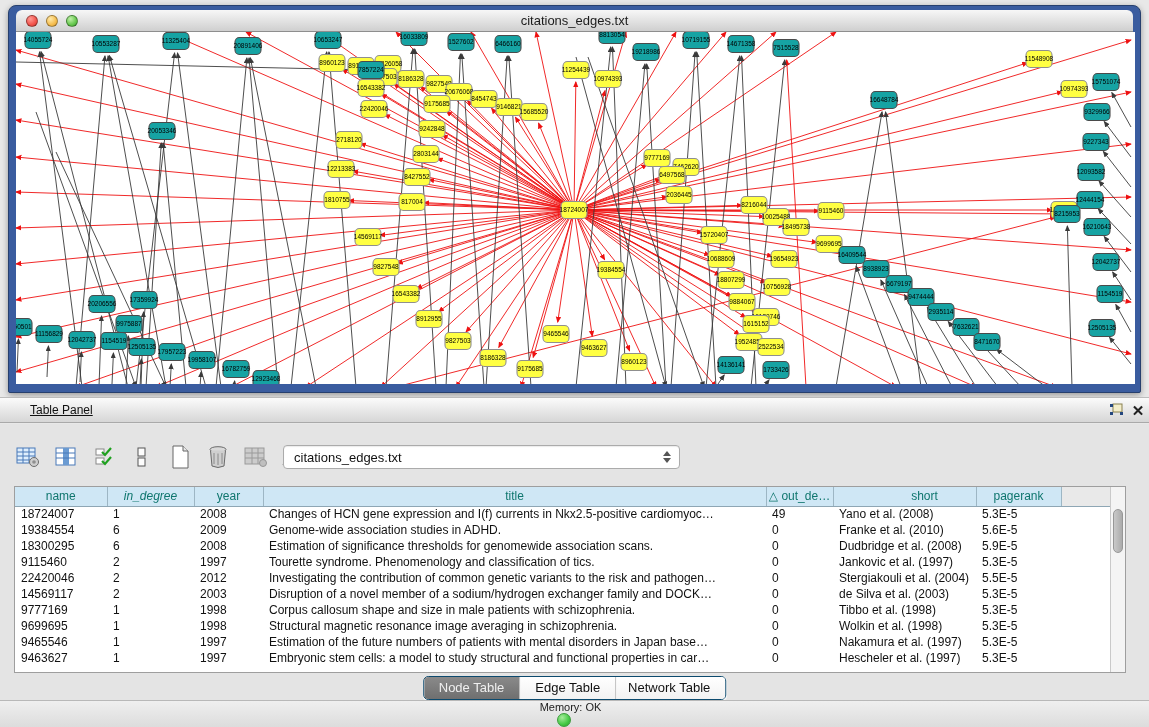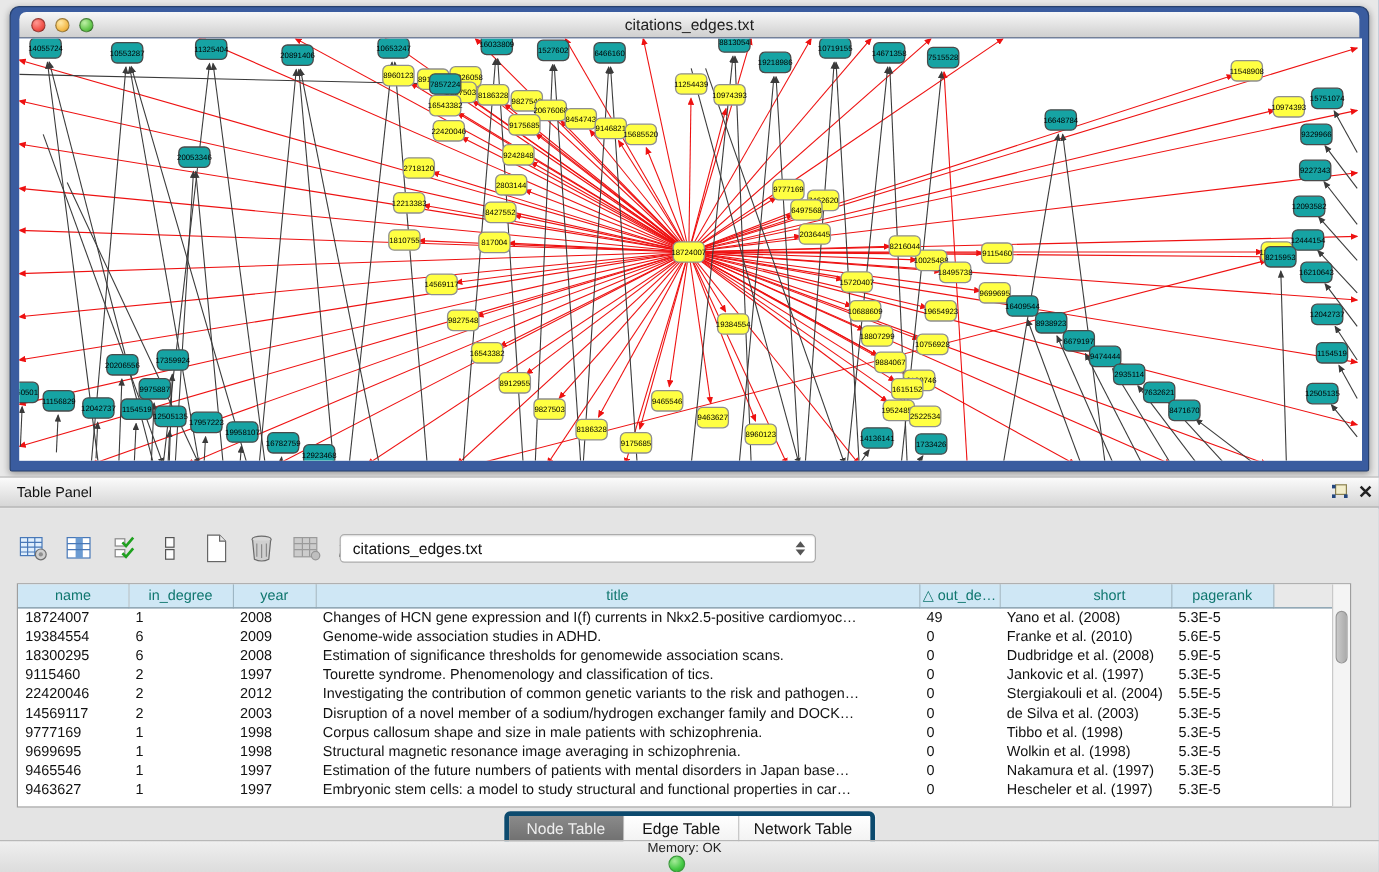--- a/index.html
+++ b/index.html
@@ -40,21 +40,21 @@
   }
   .net-canvas svg { display:block; }
 
   
   .panel-titlebar {
     position:absolute; left:0; top:397px; width:1149px; height:26px;
     background:linear-gradient(#fbfbfb,#d6d6d6);
     border-top:1px solid #bcbcbc; border-bottom:1px solid #a9a9a9;
     display:flex; align-items:center;
   }
-  .panel-title { font-size:12px; color:#111; margin-left:14px; flex:1; }
+  .panel-title { font-size:12px; color:#111; margin-left:30px; flex:1;text-decoration:underline; }
   .panel-btn { width:22px; height:18px; display:flex; align-items:center; justify-content:center; cursor:default; }
   .close-x { font-size:15px; font-weight:bold; color:#222; line-height:1; }
   .panel-body {
     position:absolute; left:0; top:424px; width:1149px; height:276px;
     background:#e4e4e4;
   }
   
   .toolbar { position:absolute; left:14px; top:18px; height:30px; display:flex; align-items:center; gap:10px; }
   .tb-btn { width:28px; height:28px; display:flex; align-items:center; justify-content:center; }
   .fx { font-family:"Liberation Serif", serif; font-style:italic; font-weight:bold; font-size:15px; color:#222; }
@@ -88,21 +88,21 @@
     position:absolute; right:0; top:0; width:15px; height:185px;
     background:#f4f4f4; border-left:1px solid #c9c9c9;
   }
   .vthumb {
     position:absolute; left:2px; top:22px; width:10px; height:44px;
     background:linear-gradient(90deg,#c9c9c9,#ababab); border-radius:5px; border:1px solid #979797;
   }
   
   .tabs {
     position:absolute; left:50%; transform:translateX(-50%); top:252px;
-    display:flex; border:4px solid #0c4a6e; border-radius:5px; overflow:hidden;
+    display:flex; border:1px solid #0c4a6e; border-radius:5px; overflow:hidden;
     background:#fdfdfd; box-shadow:0 1px 1px rgba(255,255,255,.8);
   }
   .tab {
     font-size:13px; padding:3px 15px 4px 15px; color:#111;
     border-right:1px solid #b5b5b5; background:linear-gradient(#ffffff,#f2f2f2);
   }
   .tab:last-child { border-right:none;padding-left:12px; }
   .tab.sel { background:linear-gradient(#8a8a8a,#6f6f6f); color:#efefef; }
   
   .statusbar {
@@ -802,21 +802,21 @@
       <span class="tri-up"></span>
         <span class="tri-down"></span>
     </span>
   </div>
 
   <div class="tbl-wrap">
     <table class="grid">
       <thead>
           <tr id="tbl-head">
             <th style="width: 92px;">name</th>
-            <th style="width: 87px;">in_degree</th>
+            <th style="width: 87px; font-style: italic;">in_degree</th>
             <th style="width: 69px;">year</th>
             <th style="width: 503px;">title</th>
             <th style="width: 67px;">△ out_de…</th>
             <th style="width: 143px; padding-left: 40px;">short</th>
             <th style="width: 85px;">pagerank</th>
             <th class="filler"></th>
           </tr>
         </thead>
       <tbody id="tbl-body">
           <tr>

